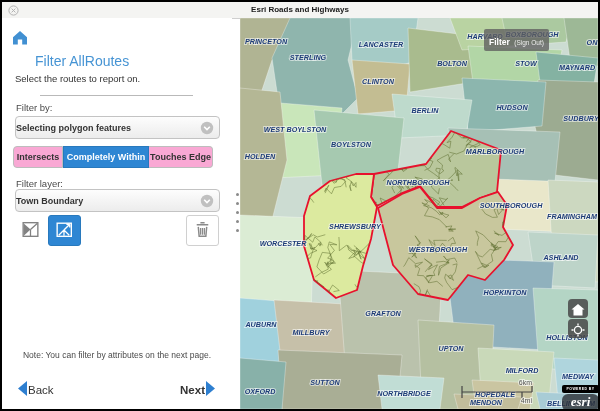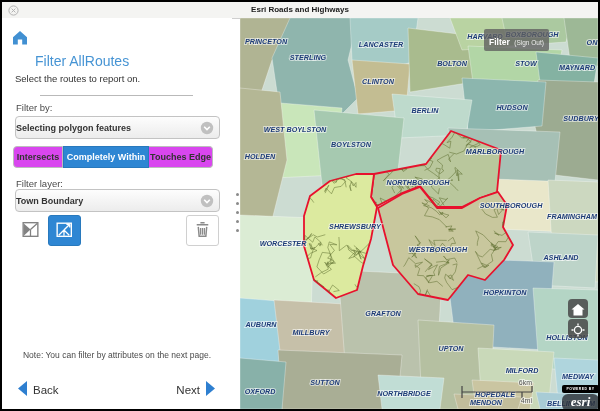--- a/index.html
+++ b/index.html
@@ -13,31 +13,31 @@
   .ptitle{position:absolute;left:30px;top:10px;font-size:21px;color:#4694d4;letter-spacing:-.3px;}
   .phome{position:absolute;left:9px;top:11px;}
   .psub{position:absolute;left:33px;top:35px;font-size:14px;color:#4694d4;}
   .pdesc{position:absolute;left:13px;top:55px;font-size:9.5px;color:#333;}
   .pdiv{position:absolute;left:38px;top:77px;width:153px;border-top:1px solid #b9b9b9;}
   .plabel{position:absolute;left:14px;font-size:9.5px;color:#4a4a4a;}
   .dropdown{position:absolute;left:13px;width:205px;height:23px;box-sizing:border-box;border:1px solid #c3c3c3;border-radius:4px;background:linear-gradient(#fdfdfd,#ececec);cursor:pointer;}
   .dropdown .dtext{position:absolute;left:0;right:0;top:6px;text-align:left;font-size:9px;font-weight:bold;color:#333;}
   .dropdown svg{position:absolute;right:5px;top:4px;}
   .segs{position:absolute;left:11px;top:128px;height:22px;display:flex;}
-  .seg{box-sizing:border-box;border:1px solid #bdbdbd;background:#d946ef;color:#333;font-size:9px;font-weight:bold;font-family:"Liberation Sans",sans-serif;padding:0;cursor:pointer;}
+  .seg{box-sizing:border-box;border:1px solid #bdbdbd;background:#f9a8d4;color:#333;font-size:9px;font-weight:bold;font-family:"Liberation Sans",sans-serif;padding:0;cursor:pointer;}
   .seg:first-child{border-radius:4px 0 0 4px;}
   .seg:last-child{border-radius:0 4px 4px 0;border-left:none;}
   .seg.active{background:#2e86d3;border-color:#2879bd;color:#fff;}
   .toolbtn{position:absolute;top:197px;width:33px;height:31px;box-sizing:border-box;border:1px solid #d0d0d0;border-radius:3px;background:#fff;padding:0;cursor:pointer;}
   .toolbtn.active{background:#2e86d3;border-color:#2879bd;}
   .pnote{position:absolute;left:0;right:0;top:332px;text-align:center;font-size:8.5px;color:#4a4a4a;}
   .navrow{position:absolute;left:0;right:0;top:358px;height:26px;}
-  .backbtn,.nextbtn{position:absolute;border:0;background:transparent;font-size:11.5px;color:#333;cursor:pointer;font-family:"Liberation Sans",sans-serif;display:flex;align-items:center;gap:5px;}
+  .backbtn,.nextbtn{position:absolute;border:0;background:transparent;font-size:11.5px;color:#333;cursor:pointer;font-family:"Liberation Sans",sans-serif;display:flex;align-items:center;}
   .backbtn{left:9px;top:4px;}
-  .nextbtn{right:10px;top:4px;}
+  .nextbtn{right:10px;top:4px;font-weight:bold;}
   
   .splitter{position:absolute;left:232px;top:185px;width:6px;cursor:col-resize;}
   .splitter i{display:block;width:3px;height:3px;border-radius:50%;background:#8a8a8a;margin:6px auto;}
   
   .map{position:absolute;left:238px;top:16px;width:358px;height:391px;overflow:hidden;background:#ccdcd2;cursor:grab;}
   .userbadge{position:absolute;left:244px;top:11px;background:rgba(95,95,95,.78);border-radius:2px;padding:2px 5px;color:#fff;white-space:nowrap;cursor:pointer;}
   .userbadge .uname{font-size:8.5px;font-weight:bold;}
   .userbadge .usign{font-size:6.5px;color:#eee;}
   .mapbtn{position:absolute;left:328px;width:20px;height:19px;border:0;border-radius:4px;background:rgba(72,72,72,.85);padding:0;cursor:pointer;}
   .scalebar{position:absolute;left:218px;top:358px;}

